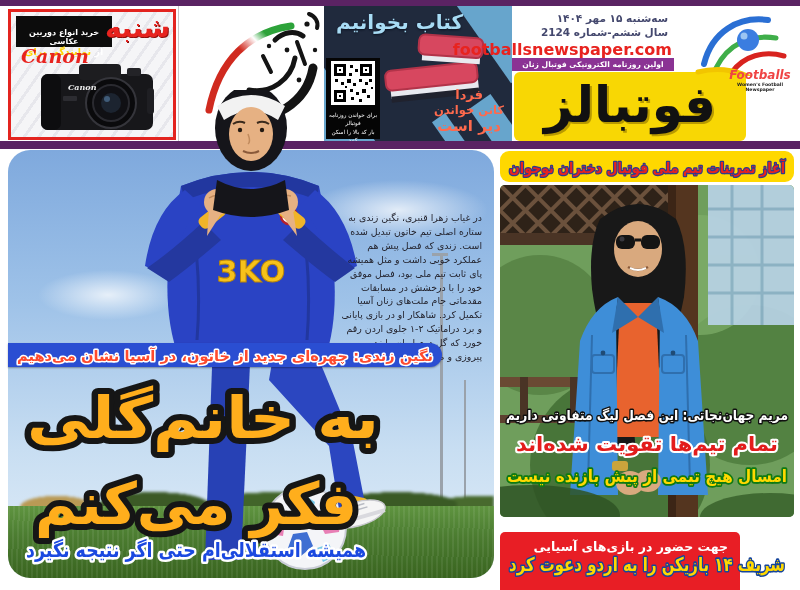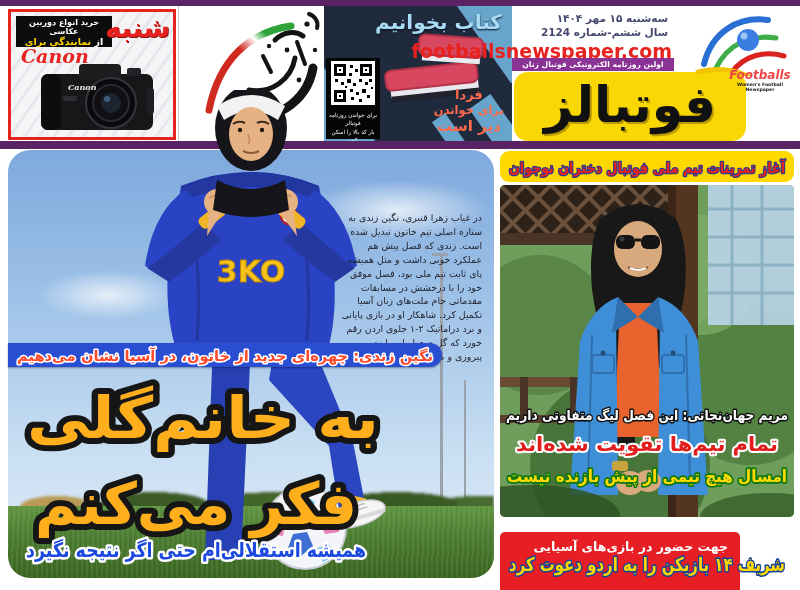--- a/index.html
+++ b/index.html
@@ -9,60 +9,60 @@
   .rtl{direction:rtl;unicode-bidi:isolate;}
 
   
   #top-border{left:0;top:0;width:800px;height:6px;background:#5a2363;}
   #mid-separator{left:0;top:141px;width:800px;height:8px;background:#5a2363;z-index:2;}
 
   
   #canon-ad{left:8px;top:9px;width:168px;height:131px;border:3px solid #e3241f;box-sizing:border-box;
     background:repeating-linear-gradient(125deg,#f5f5f7 0 9px,#e7e7ec 9px 12px);}
   #canon-black{position:absolute;left:5px;top:4px;width:96px;height:31px;background:#0c0c0c;color:#fff;
-    text-align:center;padding-top:2px;box-sizing:border-box;}
+    text-align:center;padding-top:12px;box-sizing:border-box;}
   #canon-black .l1{font-size:8px;font-weight:bold;}
   #canon-black .l2{font-size:9.5px;font-weight:bold;color:#ffffff;}
   #canon-black .l2 b{color:#ffd400;}
   #canon-fa{position:absolute;right:3px;top:0px;font-size:27px;font-weight:900;color:#e8231f;
     text-shadow:1px 1px 0 #8f0f0c;}
   #canon-en{position:absolute;left:10px;top:33px;font-size:19px;font-weight:bold;font-style:italic;
     font-family:"DejaVu Serif",serif;color:#e8231f;}
   #canon-camera{position:absolute;left:8px;top:46px;}
 
   
   #calligraphy-panel{left:178px;top:6px;width:146px;height:135px;background:#ffffff;
     border-left:1px solid #c9c9c9;box-sizing:border-box;}
 
   
   #book-ad{left:324px;top:6px;width:188px;height:135px;background:#202a3d;overflow:hidden;}
   .bk-shape{position:absolute;background:#6fb3dc;opacity:.9;transform:rotate(-35deg);}
-  #book-title{position:absolute;right:10px;top:4px;width:160px;text-align:right;font-size:20px;
+  #book-title{position:absolute;right:16px;top:4px;width:160px;text-align:left;font-size:20px;
     font-weight:bold;color:#a8dcf5;text-shadow:0 1px 2px #0a1220;}
   #book-tag{position:absolute;right:8px;bottom:5px;text-align:center;color:#ff6a4d;font-weight:bold;
     line-height:1.25;}
   #book-tag .t1{font-size:13px;letter-spacing:7px;}
   #book-tag .t2{font-size:11.5px;}
   #book-tag .t3{font-size:15px;}
   #books-svg{position:absolute;right:18px;top:26px;}
 
   
   #qr-box{left:2px;top:52px;width:54px;height:81px;background:#050505;padding:3px 2px;box-sizing:border-box;
     position:absolute;text-align:center;z-index:3;}
   #qr-caption{font-size:5.6px;color:#ffffff;line-height:1.5;margin-top:2px;}
 
   
   #header-right{left:512px;top:6px;width:284px;height:135px;background:#fff;}
   #dates{position:absolute;right:128px;top:5px;text-align:right;font-size:10.5px;font-weight:bold;
     color:#44486e;line-height:1.35;}
-  #site-url{position:absolute;right:124px;top:34px;font-size:19px;font-weight:900;color:#e8231f;}
+  #site-url{position:absolute;right:124px;top:34px;font-size:16px;font-weight:900;color:#e8231f;}
   #tagline-strip{position:absolute;left:0px;top:52px;width:162px;height:13px;background:#8b3394;
     color:#fff;font-size:7.6px;text-align:center;line-height:13px;font-weight:bold;}
   #masthead-banner{position:absolute;left:2px;top:66px;width:232px;height:69px;background:#f8d704;
-    border-radius:14px;text-align:center;}
+    border-radius:6px;text-align:center;}
   #masthead-banner .name{font-size:50px;font-weight:900;color:#111;line-height:66px;
     text-shadow:2px 2px 0 #b89a00;}
   #logo{position:absolute;left:178px;top:0px;width:106px;height:70px;}
   #logo-text{position:absolute;left:212px;top:62px;width:72px;text-align:center;color:#ef4444;
     font-size:12px;font-weight:900;font-style:italic;}
   #logo-subtext{position:absolute;left:212px;top:76px;width:72px;text-align:center;color:#222;
     font-size:4.6px;font-weight:bold;}
 
   
   #main-photo{left:8px;top:150px;width:486px;height:428px;border-radius:22px;overflow:hidden;
@@ -176,21 +176,21 @@
         <rect x="10" y="34" width="92" height="20" rx="6" fill="#d7475f"></rect>
         <rect x="10" y="34" width="92" height="20" rx="6" fill="none" stroke="#b23349" stroke-width="2"></rect>
       </g>
       <g transform="rotate(4 70 26)">
         <rect x="46" y="22" width="58" height="8" fill="#e9e9ef"></rect>
         <rect x="42" y="4" width="64" height="20" rx="6" fill="#d7475f" stroke="#b23349" stroke-width="2"></rect>
       </g>
     </svg>
     <div id="book-tag">
       <div class="t1">فردا</div>
-      <div class="t2">برای خواندن</div>
+      <div class="t2">کانن خواندن</div>
       <div class="t3">دیر است</div>
     </div>
     <div id="qr-box">
       <svg width="44" height="44" viewBox="0 0 44 44">
         <rect width="44" height="44" fill="#ffffff"></rect>
         <g fill="#000000">
           <rect x="3" y="3" width="12" height="12"></rect>
             <rect x="6" y="6" width="6" height="6" fill="#fff"></rect>
             <rect x="8" y="8" width="2" height="2"></rect>
           <rect x="29" y="3" width="12" height="12"></rect>

